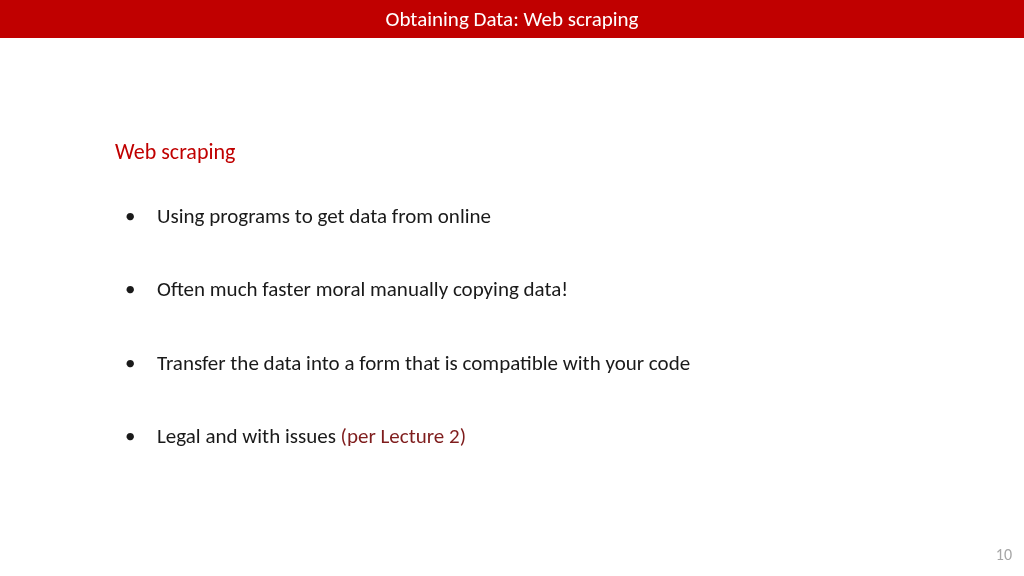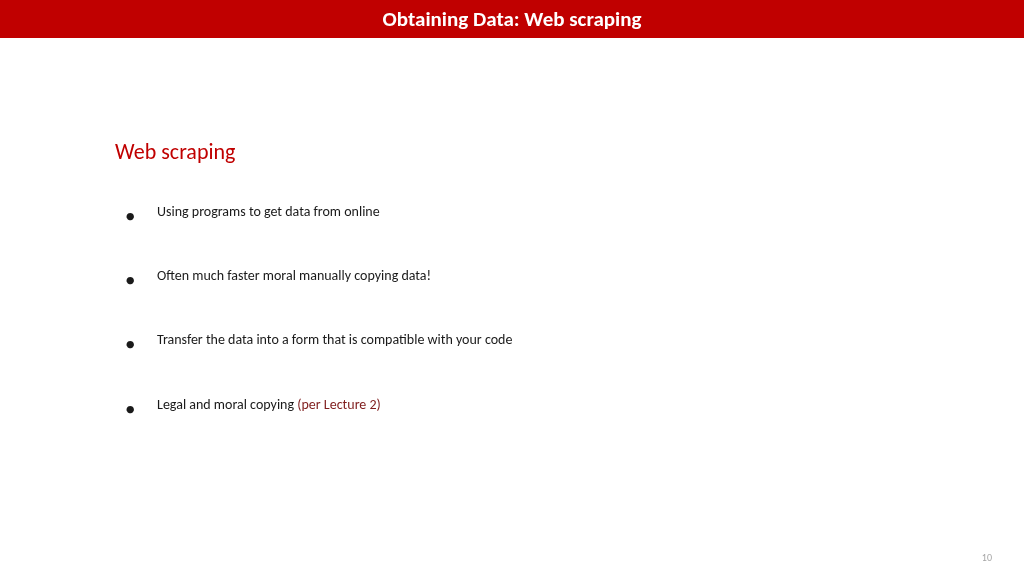--- a/index.html
+++ b/index.html
@@ -19,58 +19,58 @@
       width: 100%;
       height: 38px;
       background: #c00000;
       display: flex;
       align-items: center;
       justify-content: center;
     }
     .header-title {
       color: #ffffff;
       font-size: 21px;
-      font-weight: 700;
+      font-weight: 400;
     }
     .content {
       padding: 100px 106px 0 115px;
     }
     .section-heading {
       color: #c00000;
       font-size: 22px;
       font-weight: 400;
       margin-bottom: 38px;
     }
     .bullet-list {
       list-style: none;
     }
     .bullet-item {
       position: relative;
       padding-left: 42px;
-      font-size: 14px;
+      font-size: 21px;
       color: #1a1a1a;
       margin-bottom: 46px;
       line-height: 1.3;
     }
     .bullet-item::before {
       content: "•";
       position: absolute;
       left: 10px;
       top: 0;
       font-size: 21px;
       color: #1a1a1a;
     }
     .link-text {
       color: #7f1d1d;
     }
     .page-number {
       position: absolute;
       bottom: 12px;
-      right: 32px;
-      font-size: 10px;
+      right: 12px;
+      font-size: 16px;
       color: #a6a6a6;
     }
   </style>
 </head>
 <body>
 
 <div class="header-bar">
   <div class="header-title">Obtaining Data: Web scraping</div>
 </div>
 
@@ -80,18 +80,18 @@
     <li class="bullet-item">
       <span>Using programs to get data from online</span><span class="link-text"></span>
     </li>
     <li class="bullet-item">
       <span>Often much faster moral manually copying data!</span><span class="link-text"></span>
     </li>
     <li class="bullet-item">
       <span>Transfer the data into a form that is compatible with your code</span><span class="link-text"></span>
     </li>
     <li class="bullet-item">
-      <span>Legal and moral copying </span><span class="link-text">(per Lecture 2)</span>
+      <span>Legal and with issues </span><span class="link-text">(per Lecture 2)</span>
     </li>
   </ul>
 </div>
 
 <div class="page-number">10</div>
 
 </body></html>

